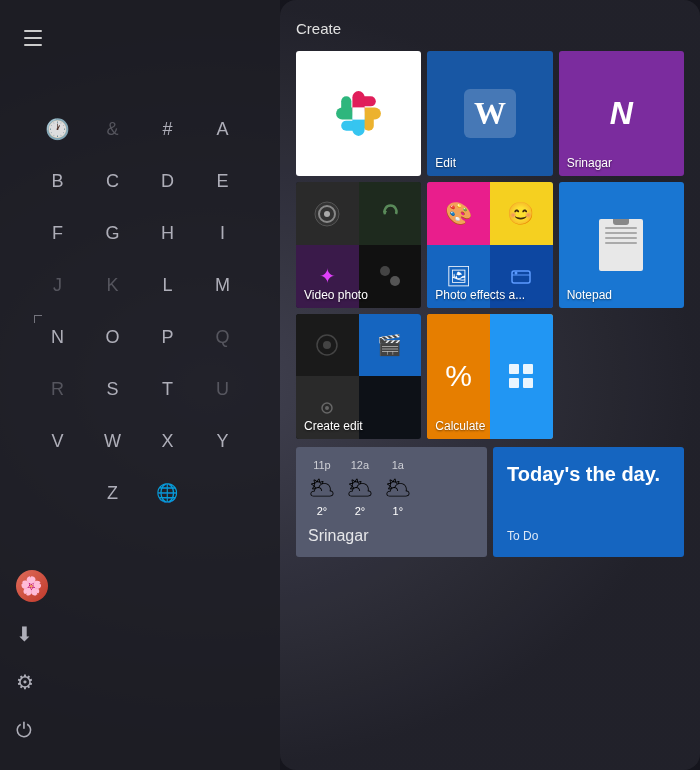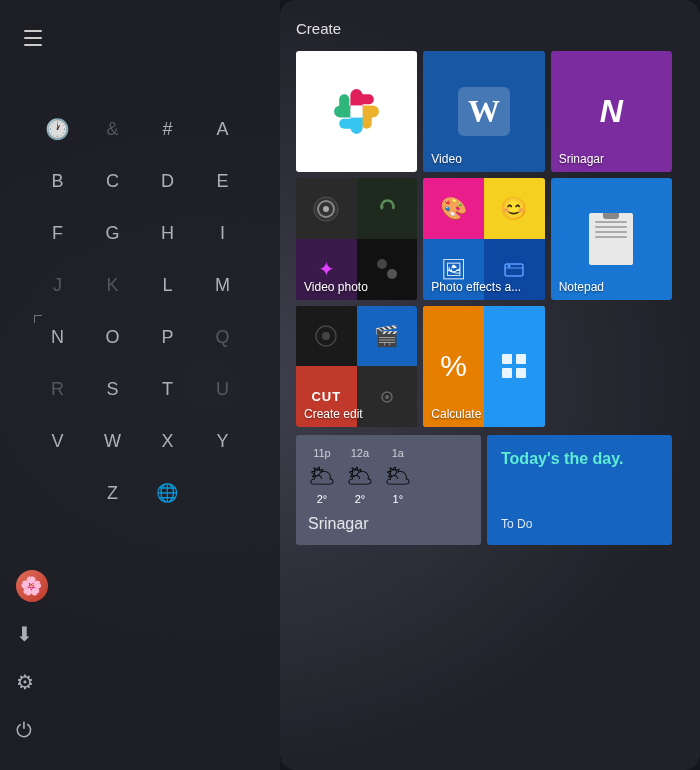--- a/index.html
+++ b/index.html
@@ -132,21 +132,21 @@
       align-items: center;
       justify-content: center;
       color: white;
       font-size: 14px;
       overflow: hidden;
     }
 
     
     .right-panel {
       flex: 1;
-      padding: 20px 28px 16px 16px;
+      padding: 20px 16px 16px 16px;
       background: rgba(245,245,248,0.06);
       overflow-y: auto;
       border-radius: 16px;
     }
 
     .create-label {
       font-size: 15px;
       color: #e0e0e0;
       font-weight: 400;
       margin-bottom: 14px;
@@ -336,23 +336,23 @@
       border-radius: 3px;
       padding: 14px;
       cursor: pointer;
       display: flex;
       flex-direction: column;
       justify-content: space-between;
       min-height: 110px;
     }
 
     .todo-main {
-      font-size: 16px;
+      font-size: 20px;
       font-weight: 600;
-      color: #5eead4;
+      color: #ffffff;
       line-height: 1.3;
     }
 
     .todo-sub {
       font-size: 12px;
       color: rgba(255,255,255,0.75);
       margin-top: 4px;
     }
 
     .todo-label {
@@ -581,21 +581,21 @@
           <rect x="21" y="21" width="12" height="12" rx="0" fill="white"></rect>
         </svg>
       </div>
 
       <div class="tile tile-lg tile-word" style="background:#1857a4; position:relative;">
         <div class="word-tile-content">
           <div style="background:rgba(255,255,255,0.2); border-radius:6px; padding: 6px 10px; display:flex; align-items:center; gap:4px;">
             <span style="font-size:32px; font-weight:700; color:white; font-family:serif;">W</span>
           </div>
         </div>
-        <span class="tile-label">Video</span>
+        <span class="tile-label">Edit</span>
       </div>
 
       <div class="tile tile-lg tile-onenote" style="background:#7b2c9e; position:relative;">
         <div style="display:flex; align-items:center; justify-content:center; width:100%; height:100%;">
           <span style="font-size:32px; font-weight:800; color:white; font-style:italic;">N</span>
         </div>
         <span class="tile-label">Srinagar</span>
       </div>
     </div>
 
@@ -680,23 +680,20 @@
             <svg width="24" height="24" viewBox="0 0 24 24">
               <circle cx="12" cy="12" r="10" fill="none" stroke="#444" stroke-width="1.5"></circle>
               <circle cx="12" cy="12" r="4" fill="#444"></circle>
             </svg>
           </div>
 
           <div style="background:#1565c0; display:flex; align-items:center; justify-content:center;">
             <span style="font-size:20px; color:white;">🎬</span>
           </div>
 
-          <div style="background:#c0392b; display:flex; align-items:center; justify-content:center;">
-            <span style="font-size:13px; color:white; font-weight:700; letter-spacing:1px;">CUT</span>
-          </div>
 
           <div style="background:#2a2a2a; display:flex; align-items:center; justify-content:center;">
             <svg width="24" height="24" viewBox="0 0 24 24">
               <circle cx="12" cy="12" r="5" fill="none" stroke="#666" stroke-width="1.5"></circle>
               <circle cx="12" cy="12" r="2" fill="#666"></circle>
             </svg>
           </div>
         </div>
         <span class="tile-label">Create edit</span>
       </div>

